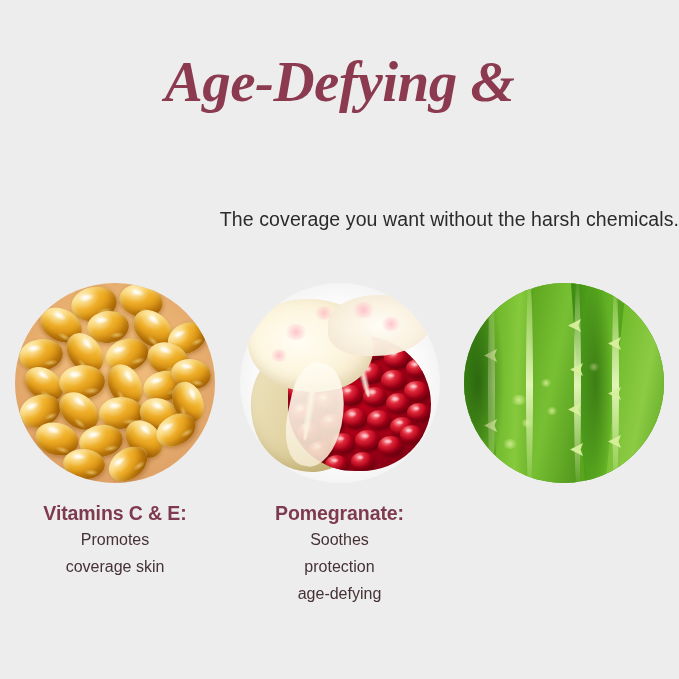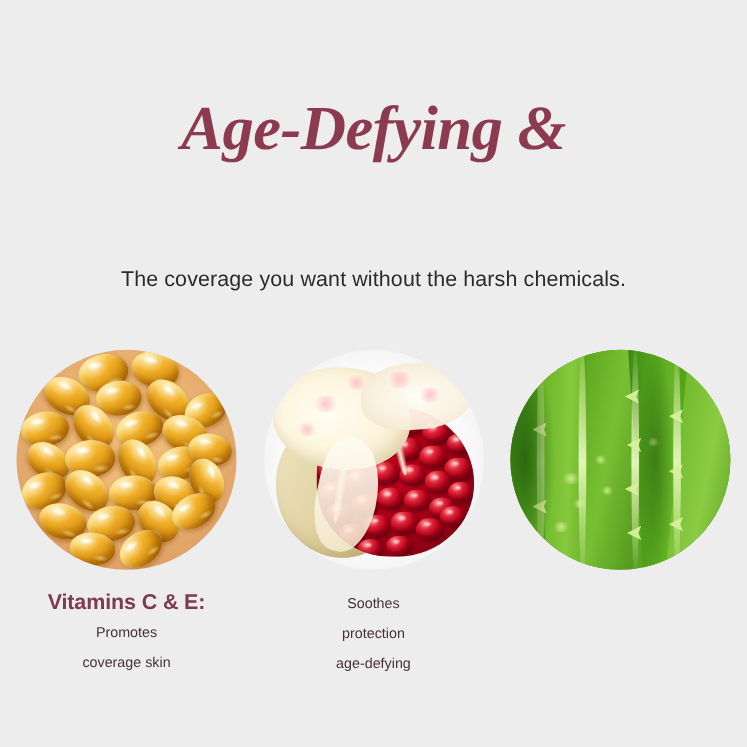--- a/index.html
+++ b/index.html
@@ -12,21 +12,20 @@
     height: 679px;
     background: #ededed;
     font-family: "Liberation Sans", sans-serif;
     overflow: hidden;
   }
   .page {
     position: relative;
     width: 679px;
     height: 543px;
     background: #ededed;
-    margin-top: 35px;
   }
 
   
   .headline {
     position: absolute;
     top: 52px;
     left: 0;
     width: 679px;
     text-align: center;
     font-family: "Liberation Serif", "DejaVu Serif", serif;
@@ -41,21 +40,21 @@
     display: block;
     white-space: nowrap;
   }
 
   
   .subtitle {
     position: absolute;
     top: 206px;
     left: 0;
     width: 679px;
-    text-align: center;
+    text-align: right;
     font-size: 19.5px;
     line-height: 26px;
     color: #2b2b2b;
     letter-spacing: 0.1px;
   }
 
   
   .columns {
     position: absolute;
     top: 283px;
@@ -92,21 +91,21 @@
   .cap-title {
     display: block;
     font-size: 19.5px;
     font-weight: bold;
     line-height: 26px;
     color: #7e3a4e;
     letter-spacing: -0.1px;
   }
   .cap-body {
     display: block;
-    font-size: 13px;
+    font-size: 16px;
     line-height: 27px;
     color: #453236;
   }
 
   
   .img-capsules {
     background:
       radial-gradient(circle at 50% 42%, #f3c07e 0%, #eab373 45%, #e0a468 72%, #d89a60 100%);
   }
   .cap-pill {
@@ -372,20 +371,21 @@
           <div class="pom-pith2"></div>
           <div class="pom-pith3"></div>
           <div class="pom-speck" style="left:20%;top:16%;width:13%;height:9%;"></div>
           <div class="pom-speck" style="left:36%;top:6%;width:11%;height:8%;"></div>
           <div class="pom-speck" style="left:56%;top:4%;width:14%;height:9%;"></div>
           <div class="pom-speck" style="left:72%;top:12%;width:12%;height:8%;"></div>
           <div class="pom-speck" style="left:12%;top:30%;width:10%;height:7%;"></div>
         </div>
       </div>
       <div class="caption">
+        <span class="cap-title">Pomegranate:</span>
         <span class="cap-body">Soothes</span>
         <span class="cap-body">protection</span>
         <span class="cap-body">age-defying</span>
       </div>
     </div>
 
     <div class="col">
       <div class="circle img-aloe">
         <div class="aloe-blade" style="left:-8%;width:26%;background:linear-gradient(95deg,#2f7a10,#4e9c1b 55%,#6cb82a);transform:rotate(5deg);"></div>
         <div class="aloe-blade" style="left:14%;width:22%;background:linear-gradient(95deg,#63ae23,#86c93c 55%,#5ba51e);transform:rotate(-3deg);"></div>

